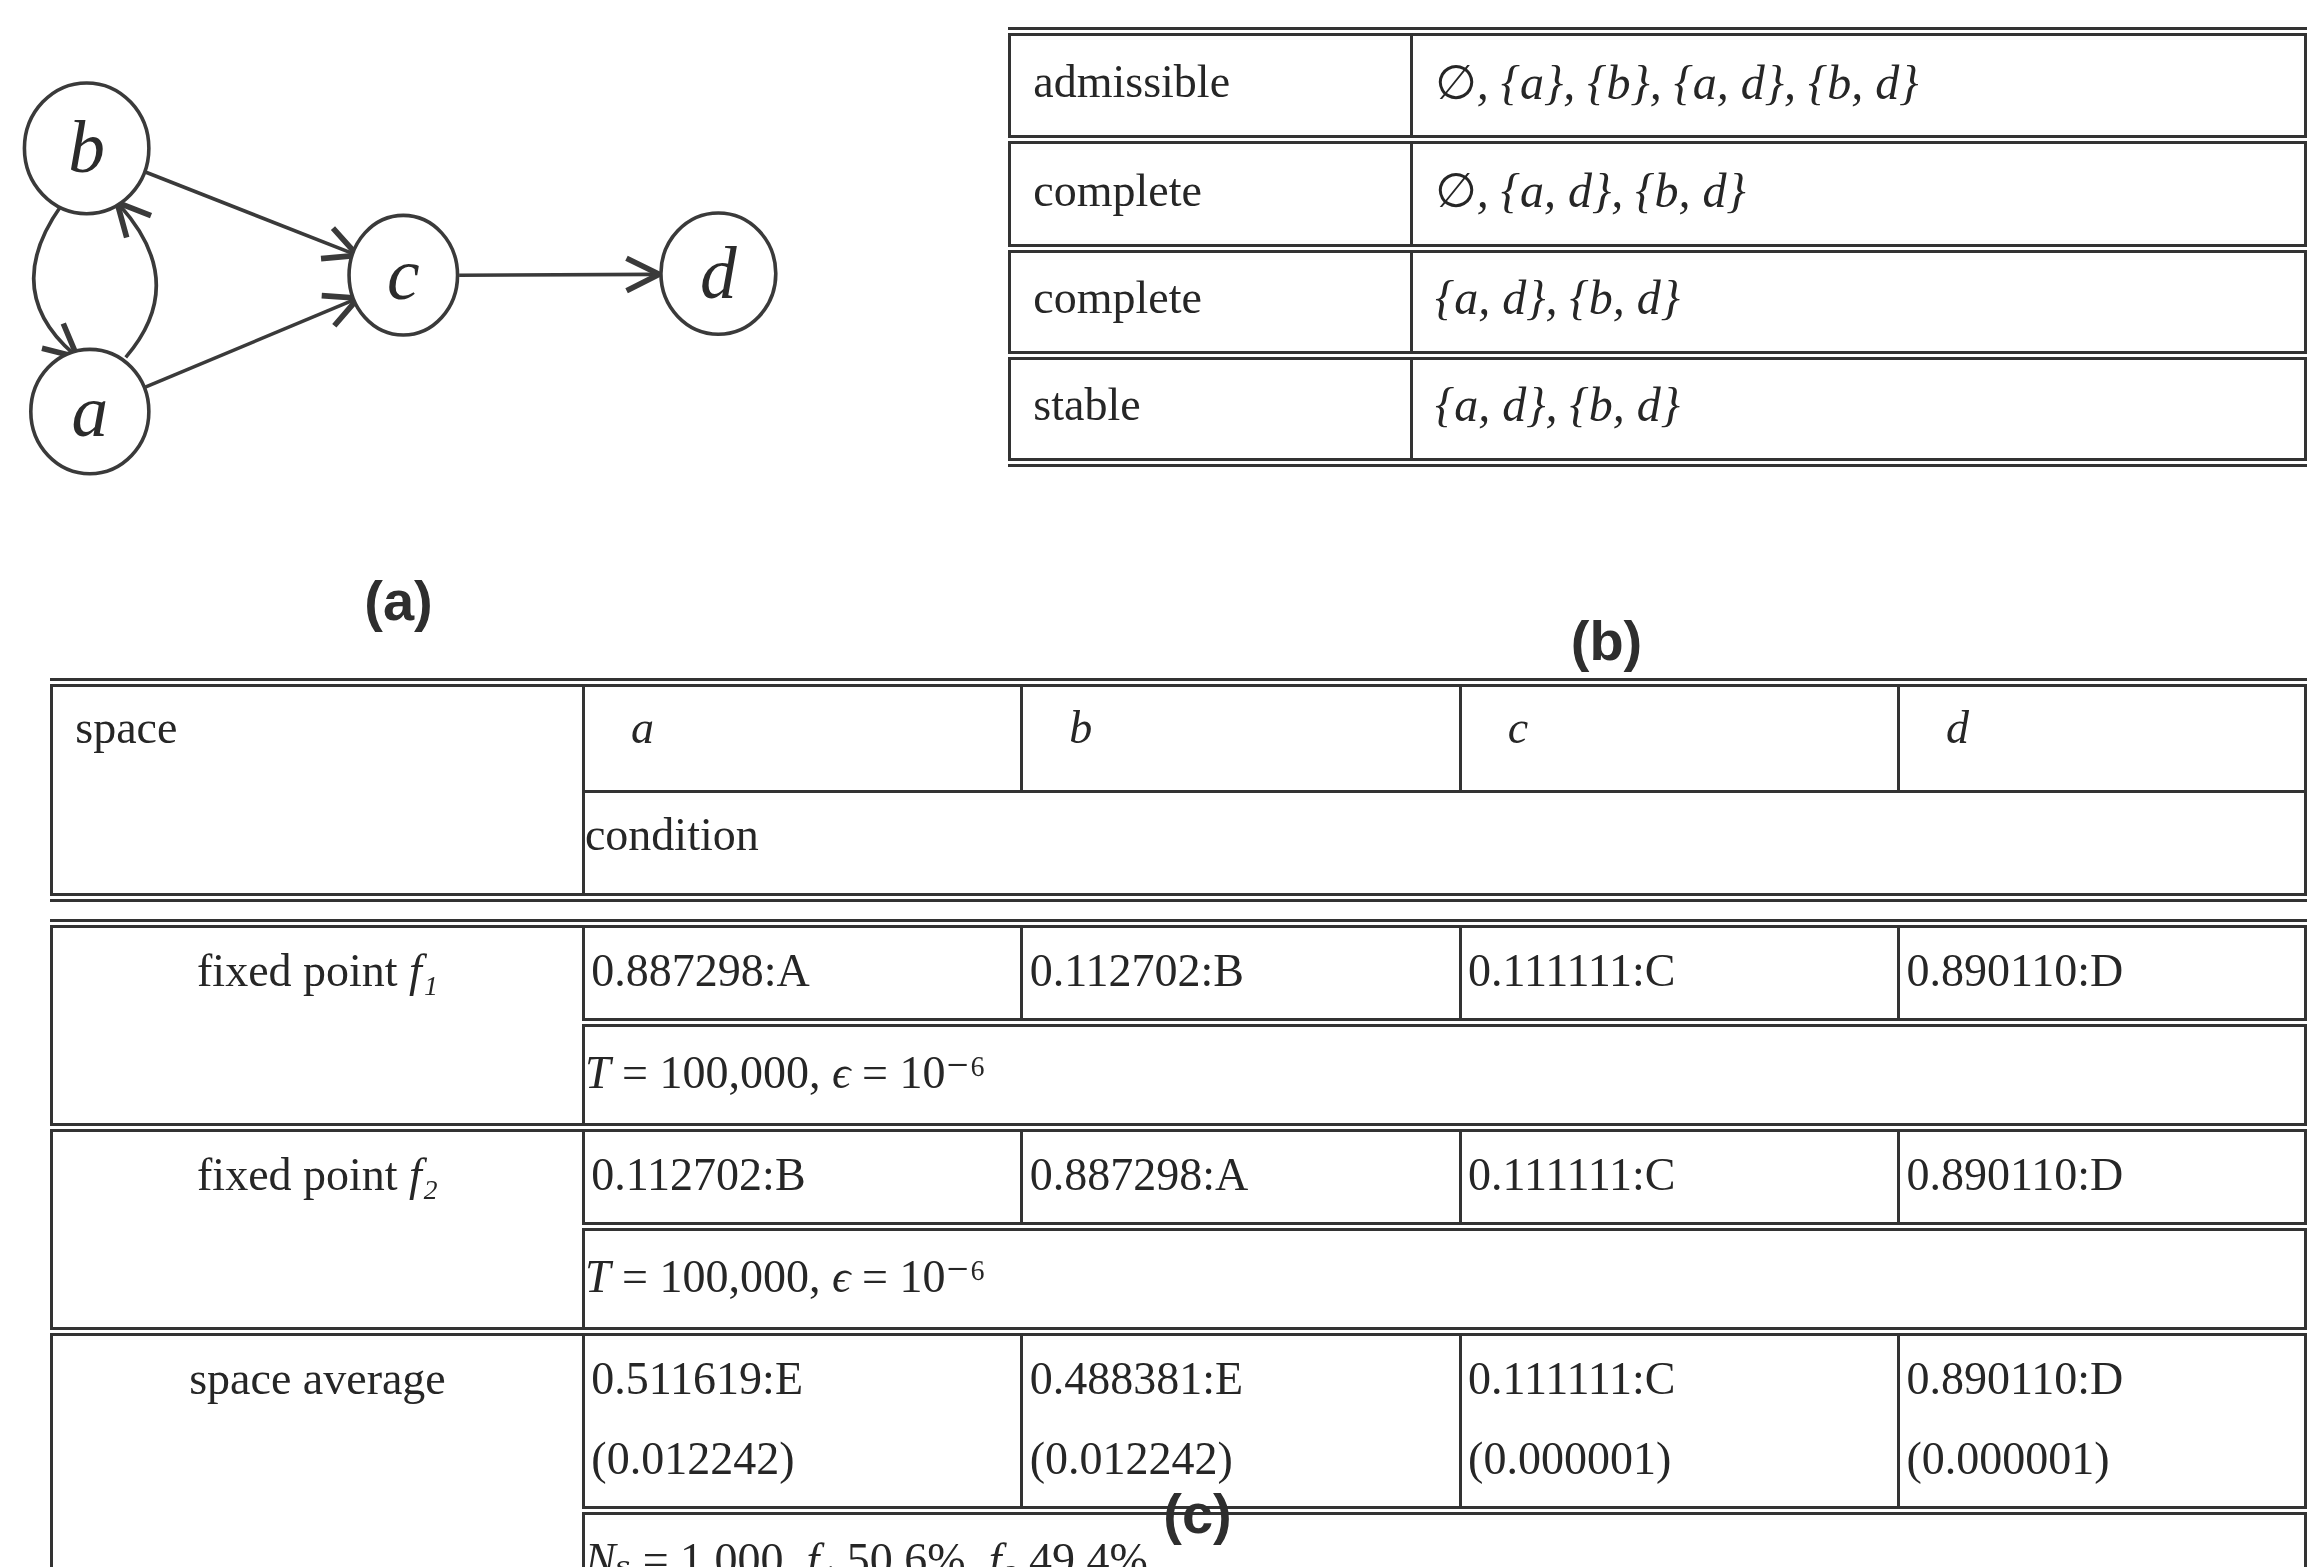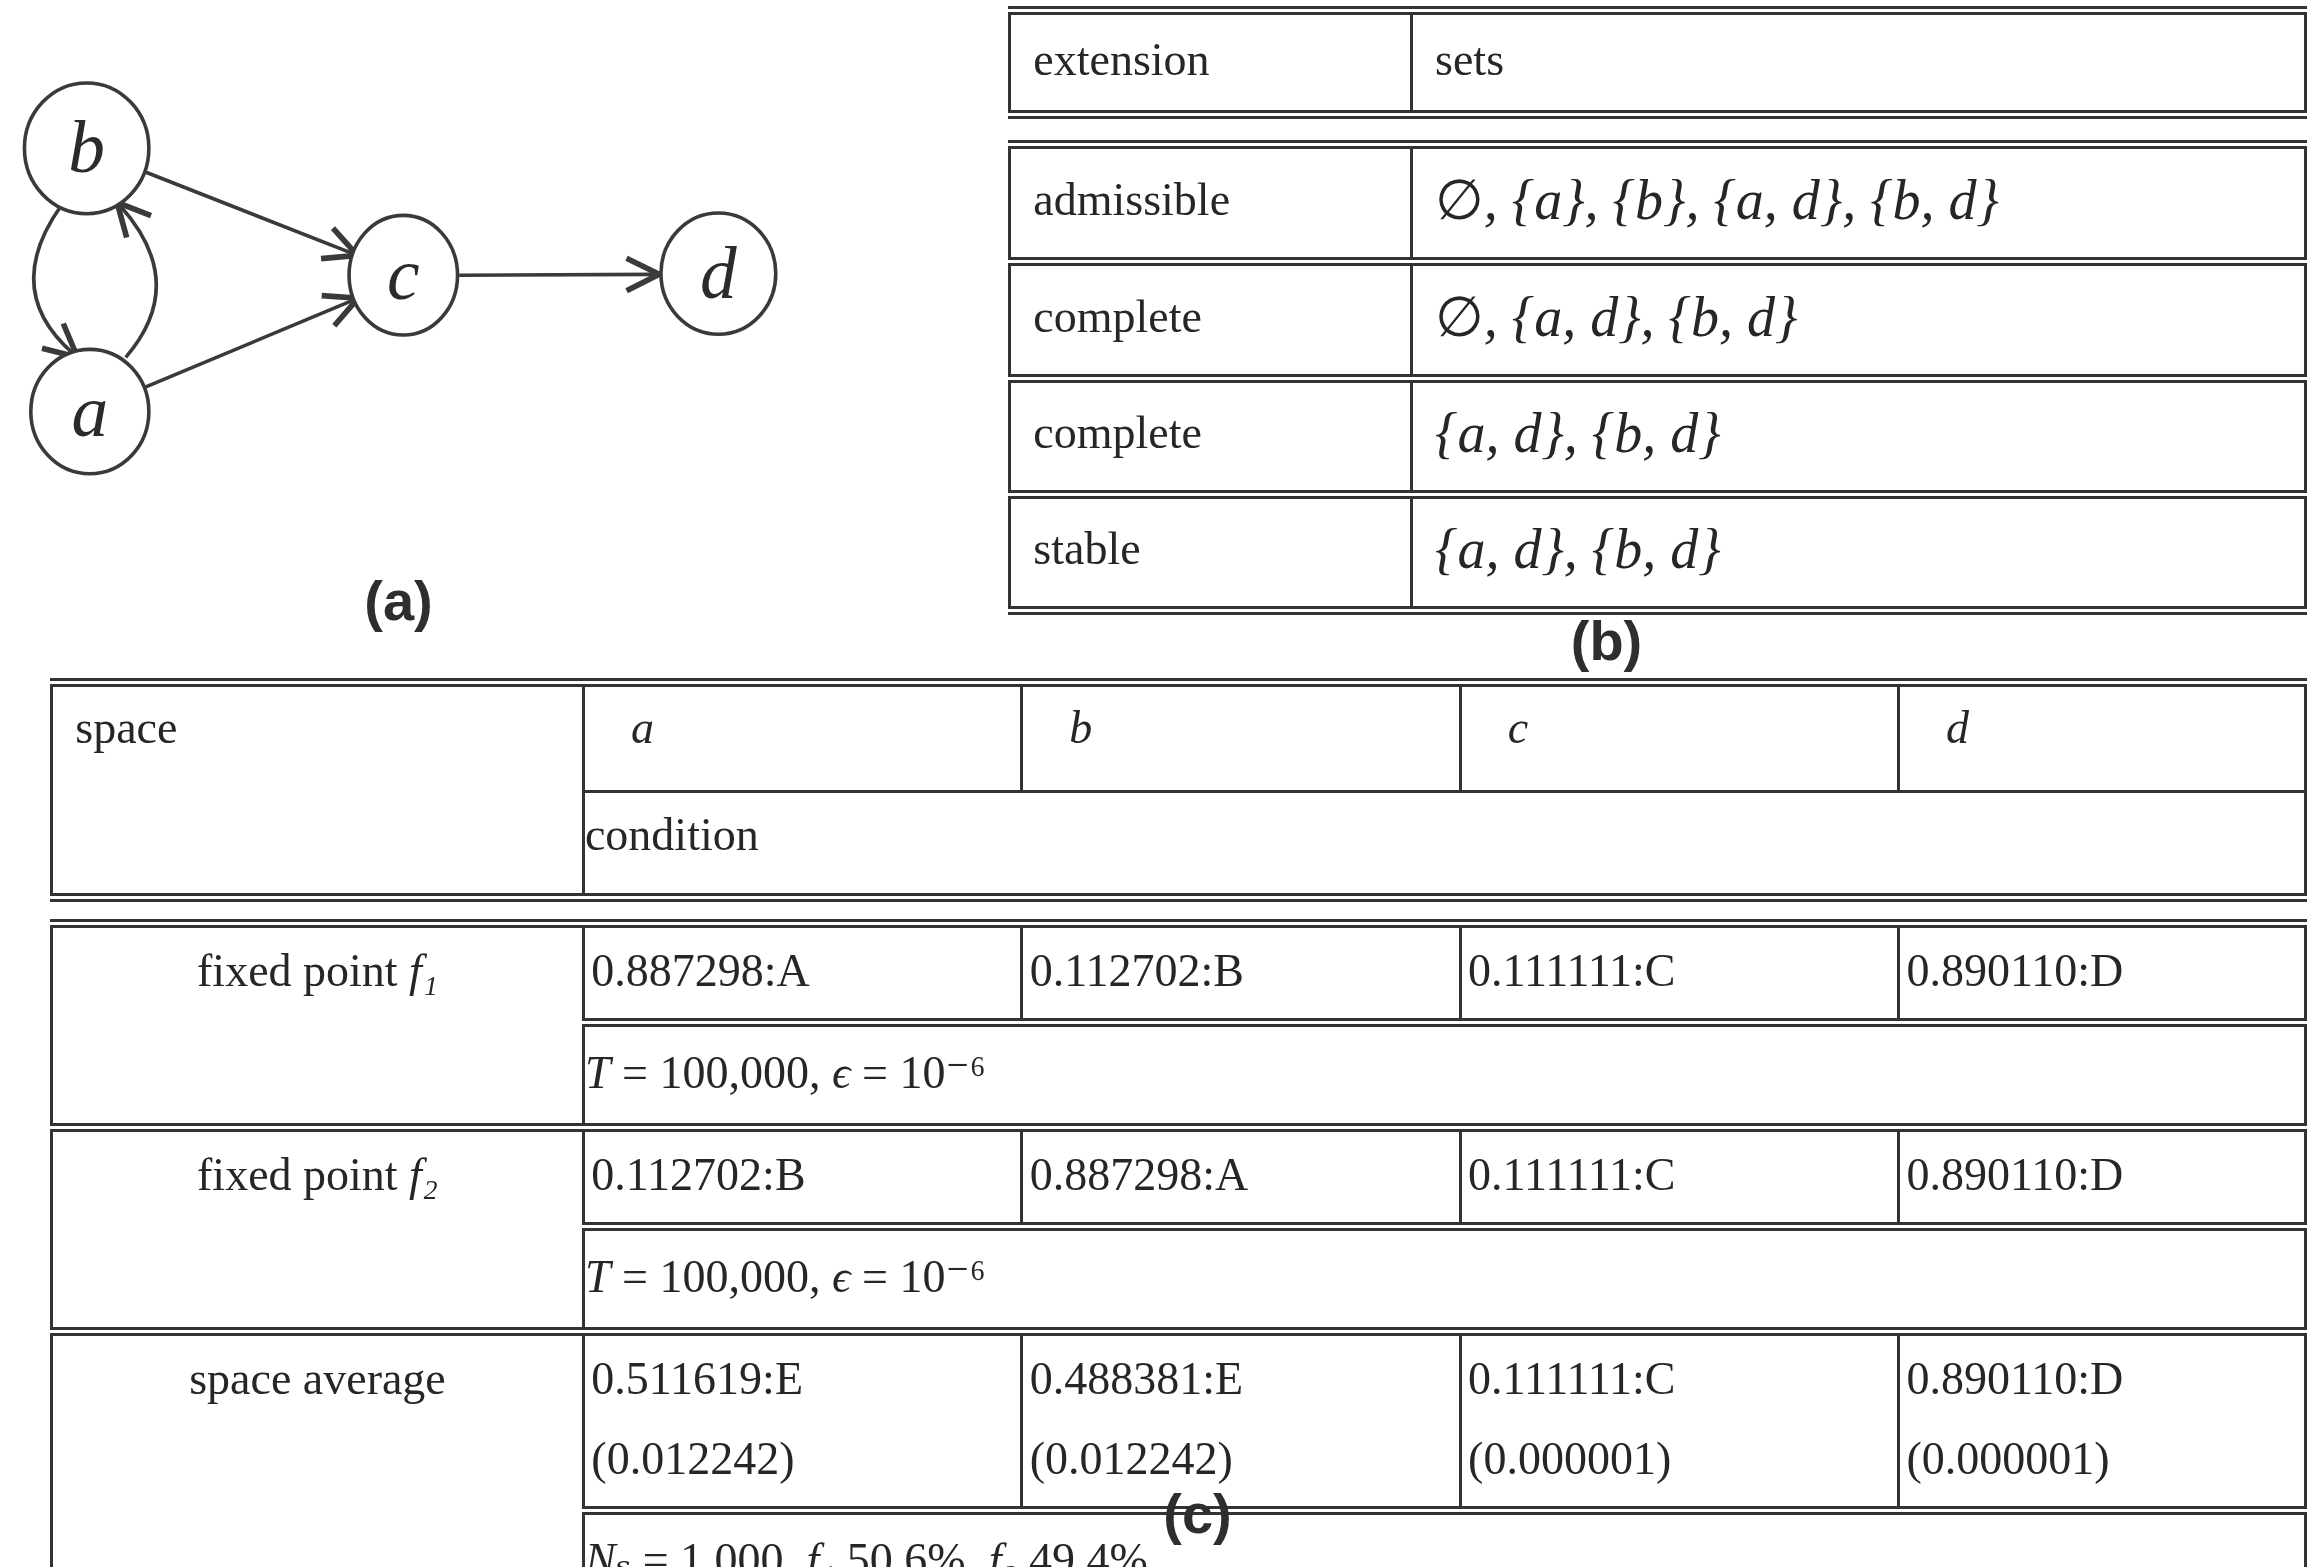--- a/index.html
+++ b/index.html
@@ -46,21 +46,21 @@
   i   { font-style: italic; }
 
   
   #tableB { position: absolute; left: 1008px; top: 6.4px; width: 1299px; }
   #tblBBody { margin-top: 21px; }
   #tableB th, #tableB td { text-align: left; vertical-align: middle; }
   #tableB th { padding: 17.6px 22.3px 24px; }
   #tableB td { padding: 17.6px 22.3px 25.5px; }
   #tableB th + th, #tableB td + td { border-left: 3.2px solid #333; }
   #tblBBody tr + tr td { border-top: 9.6px double #333; }
-  #tableB td.sets { font-style: italic; font-size: 56px; }
+  #tableB td.sets { font-style: italic; font-size: 48px; }
 
   
   #tableC { position: absolute; left: 50px; top: 678px; width: 2257px; }
   #tblCBody { margin-top: 17.6px; }
   #tblCHead th { text-align: left; vertical-align: top; padding: 14.4px 22.3px 19px; }
   #tblCHead th.colh { padding-left: 46px; height: 70px; }
   #tblCHead th + th { border-left: 3.2px solid #333; }
   #tblCHead td.cond-h {
     border-left: 3.2px solid #333; border-top: 3.2px solid #333;
     text-align: left; padding: 14.4px 0 32px;
@@ -110,32 +110,20 @@
         </g>
         <g>
           <ellipse class="node-ellipse" cx="900" cy="343" rx="72" ry="76"></ellipse>
           <text class="node-label" x="900" y="373">d</text>
         </g>
       </g>
   </svg>
   <div class="caption" id="cap-a">(a)</div>
 
   <div id="tableB">
-    <table id="tblBHead" class="boxed">
-      <colgroup>
-          <col style="width:31%">
-          <col style="width:69%">
-        </colgroup>
-      <tbody>
-          <tr>
-        <th>extension</th>
-        <th>sets</th>
-      </tr>
-    </tbody>
-      </table>
     <table id="tblBBody" class="boxed">
       <colgroup>
           <col style="width:31%">
           <col style="width:69%">
         </colgroup>
       <tbody>
           <tr>
             <td>admissible</td>
             <td class="sets">∅, {a}, {b}, {a, d}, {b, d}</td>
           </tr>

